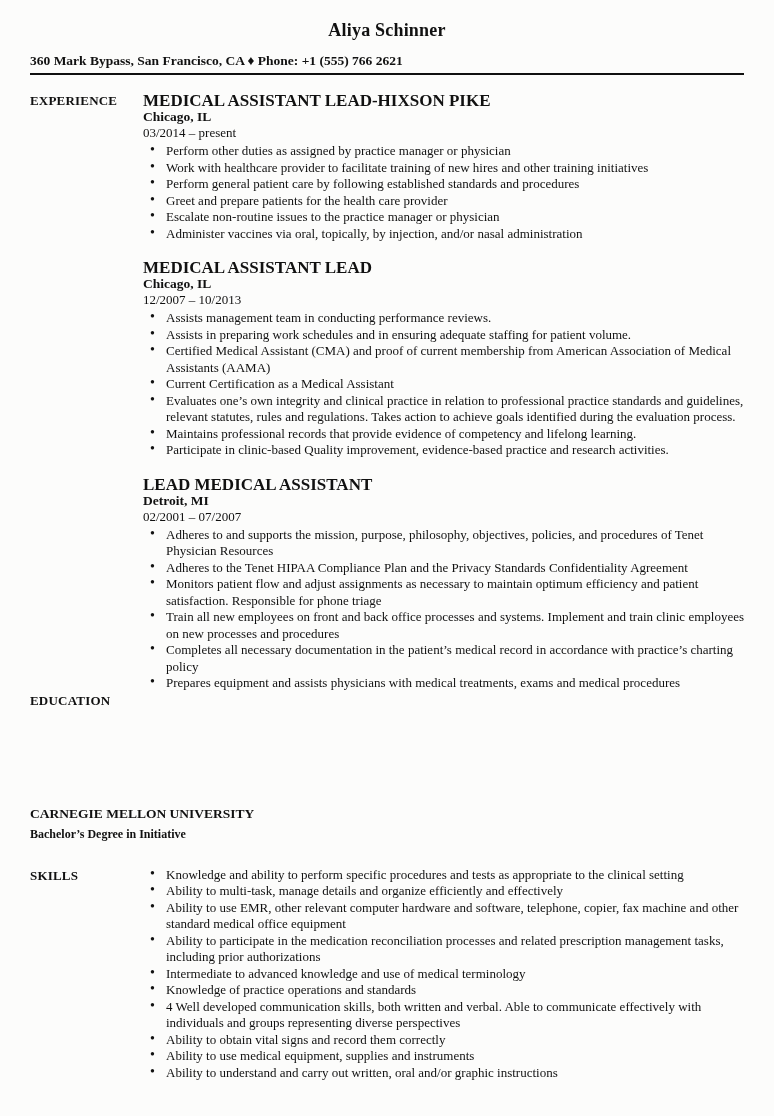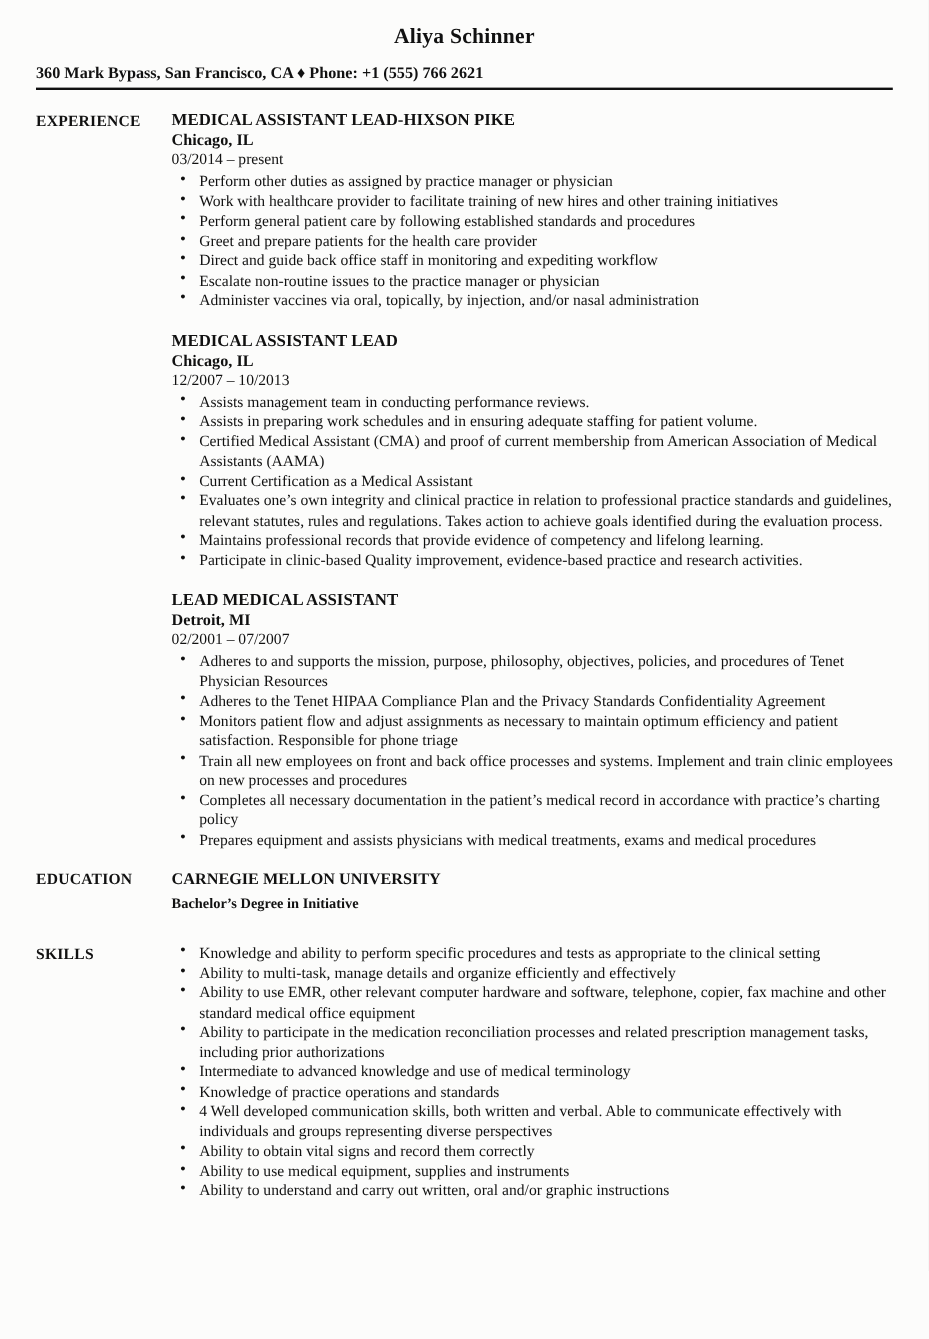--- a/index.html
+++ b/index.html
@@ -32,35 +32,35 @@
     margin-top: 11px;
   }
   .rule {
     border: none;
     border-top: 2.5px solid #101010;
     margin-top: 4px;
   }
   
   .section-row { display: flex; align-items: flex-start; }
   .row-experience { margin-top: 17px; }
-  .row-education  { margin-top: 16px; }
+  .row-education  { margin-top: 0; flex-direction: column; }
   .row-skills     { margin-top: 24px; }
   .label-col {
     width: 113px;
     flex: 0 0 113px;
     font-weight: bold;
     font-size: 13px;
     line-height: 17px;
     letter-spacing: 0.2px;
   }
   .content-col { flex: 1 1 auto; min-width: 0; }
   
   .job { margin-bottom: 17px; }
   .job:last-child { margin-bottom: 0; }
-  .job-title { font-weight: bold; font-size: 14px; line-height: 17px; }
+  .job-title { font-weight: bold; font-size: 17px; line-height: 17px; }
   .job-location { font-weight: bold; font-size: 13.5px; line-height: 16px; }
   .job-dates { font-size: 13px; line-height: 15px; }
   
   ul.bullets { list-style: none; margin-top: 3px; }
   ul.bullets li {
     position: relative;
     font-size: 13px;
     line-height: 16.5px;
     padding-left: 23px;
   }
@@ -92,21 +92,20 @@
 
       <div class="job">
         <div class="job-title">MEDICAL ASSISTANT LEAD-HIXSON PIKE</div>
         <div class="job-location">Chicago, IL</div>
         <div class="job-dates">03/2014 – present</div>
         <ul class="bullets">
           <li>Perform other duties as assigned by practice manager or physician</li>
           <li>Work with healthcare provider to facilitate training of new hires and other training initiatives</li>
           <li>Perform general patient care by following established standards and procedures</li>
           <li>Greet and prepare patients for the health care provider</li>
-          <li>Direct and guide back office staff in monitoring and expediting workflow</li>
           <li>Escalate non-routine issues to the practice manager or physician</li>
           <li>Administer vaccines via oral, topically, by injection, and/or nasal administration</li>
         </ul>
       </div>
 
       <div class="job">
         <div class="job-title">MEDICAL ASSISTANT LEAD</div>
         <div class="job-location">Chicago, IL</div>
         <div class="job-dates">12/2007 – 10/2013</div>
         <ul class="bullets">

